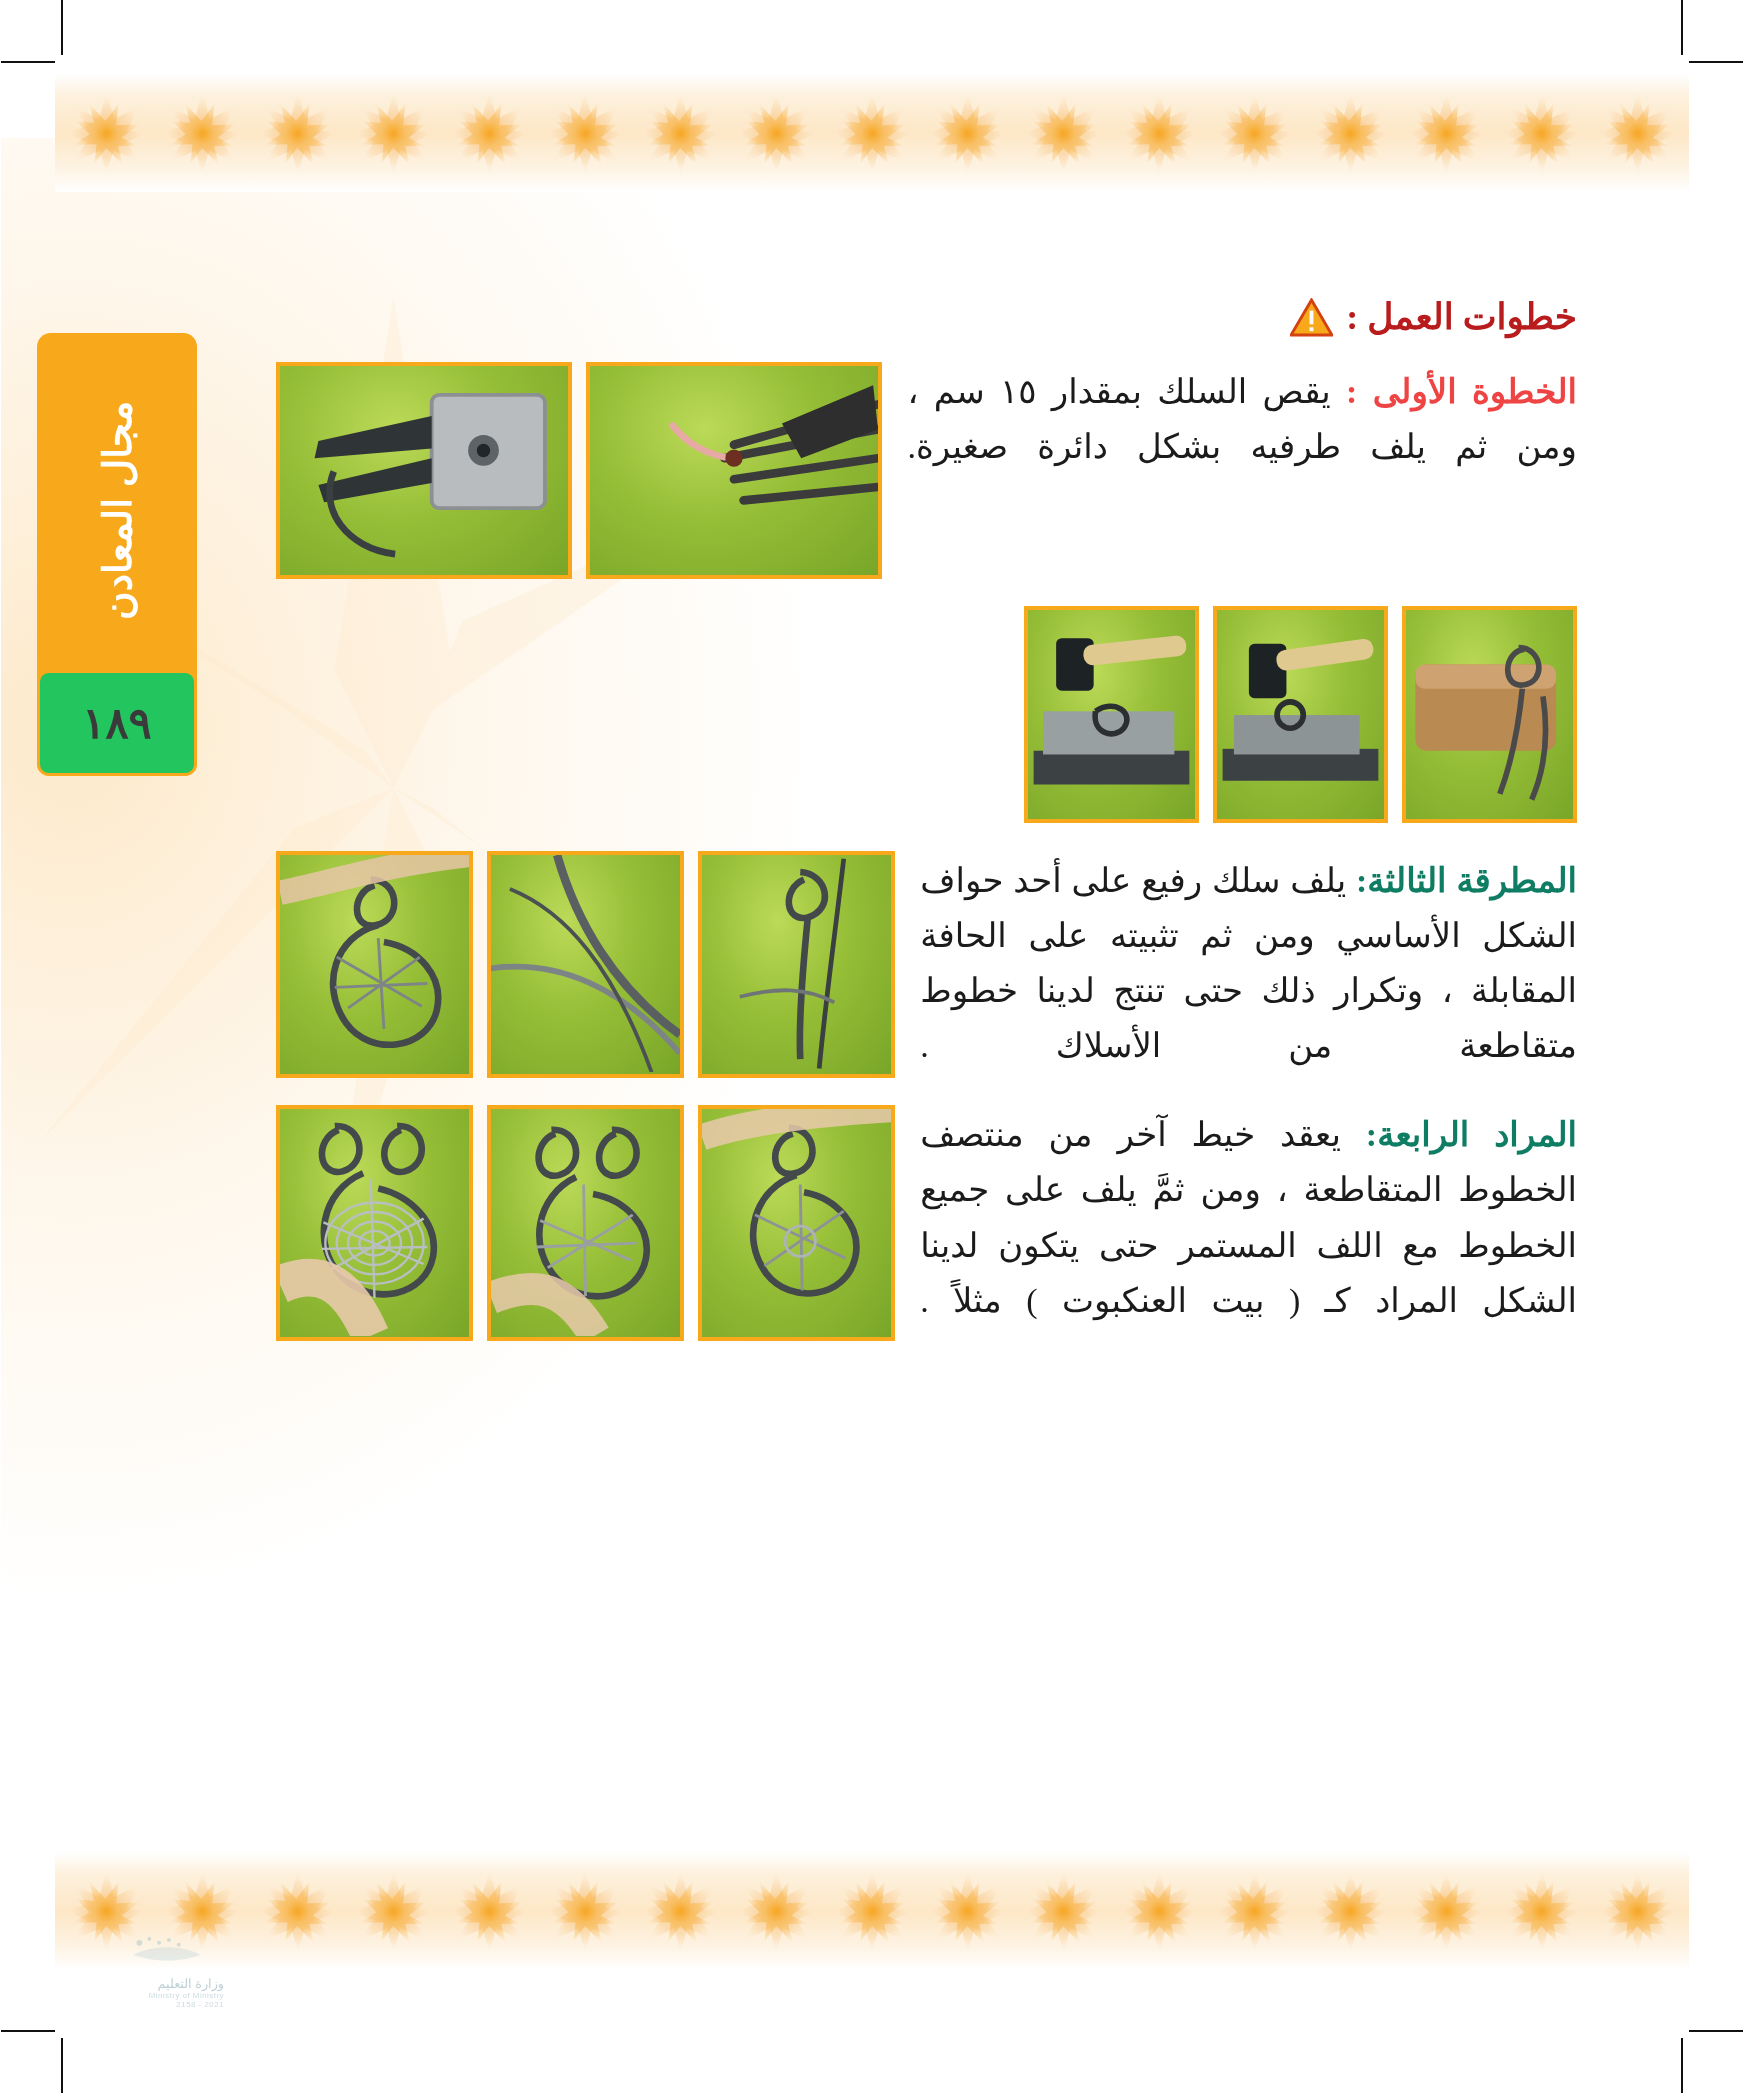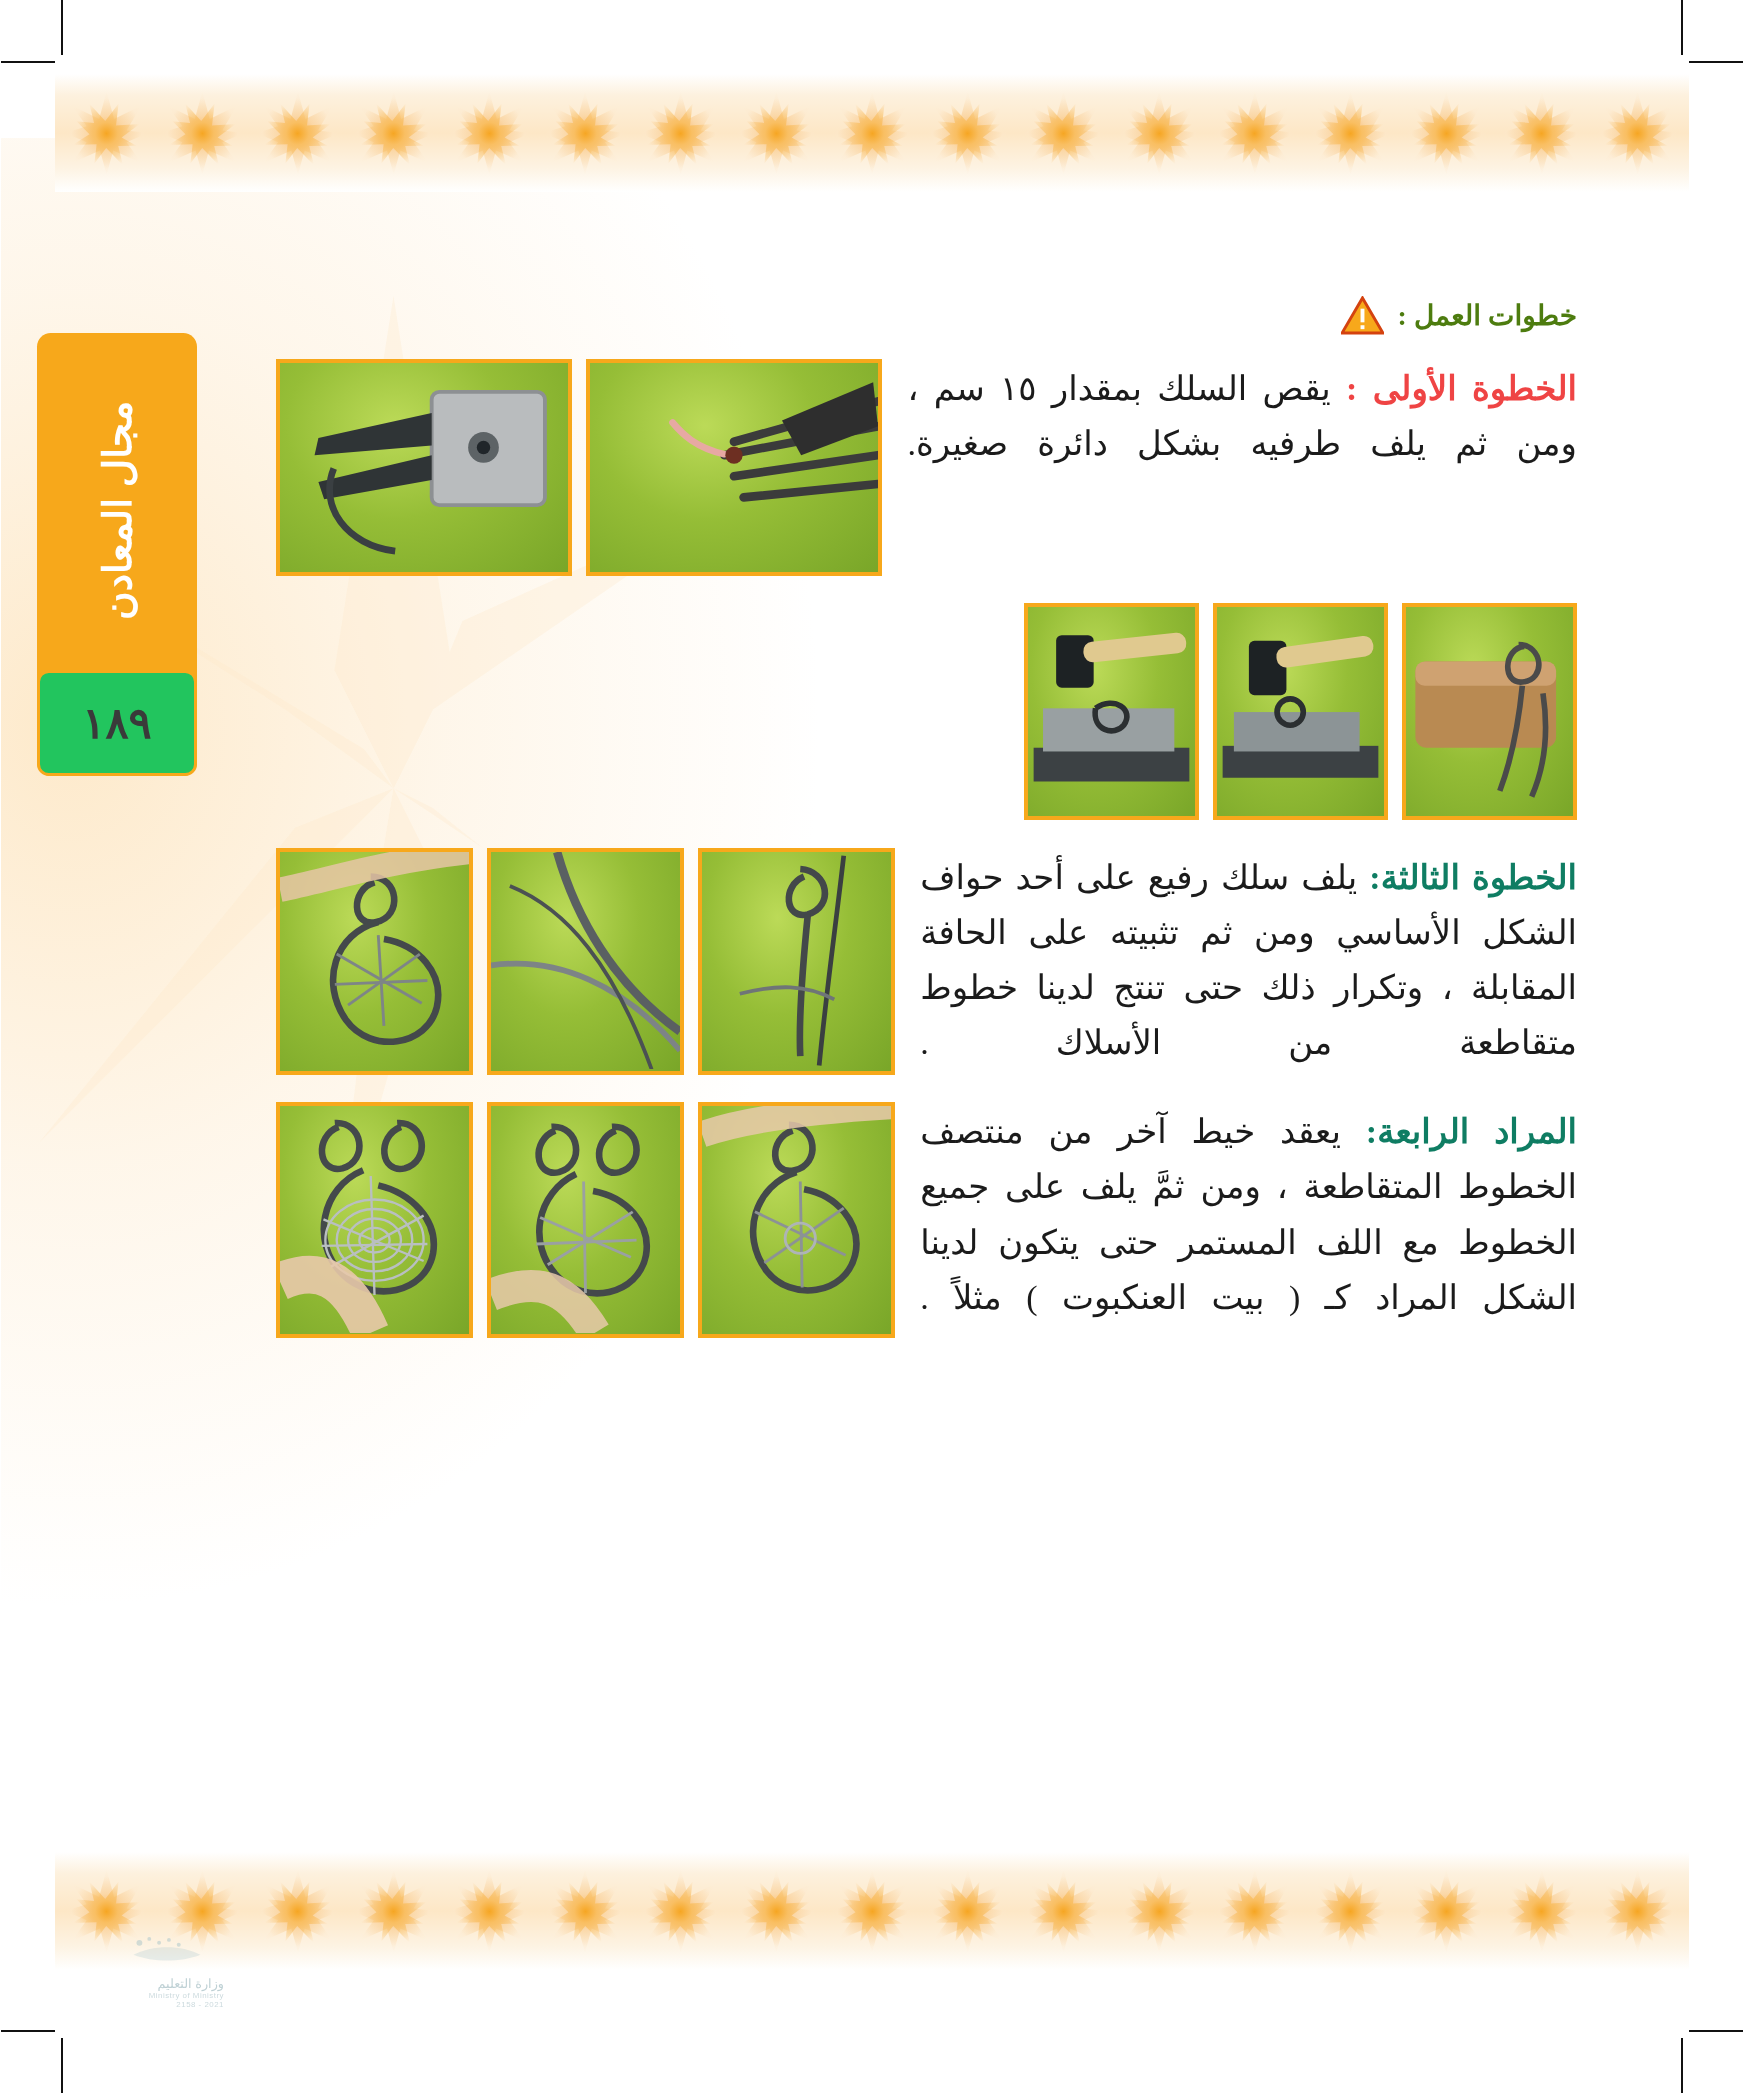--- a/index.html
+++ b/index.html
@@ -159,22 +159,22 @@
 
   .heading-row {
     display: flex;
     flex-direction: row;
     align-items: center;
     justify-content: flex-start;
     gap: 13.8px;
     margin-bottom: 23.6px;
   }
   .heading-row .htext {
-    color: #4d7c0f;
-    font-size: 28px;
+    color: #b91c1c;
+    font-size: 36px;
     font-weight: bold;
   }
   .warn-icon { width: 43px; height: 39px; display: block; }
 
   .step-block {
     display: flex;
     flex-direction: row;
     align-items: flex-start;
     justify-content: space-between;
     margin-bottom: 27.6px;
@@ -464,21 +464,21 @@
             <rect x="30" y="30" width="40" height="56" rx="6" fill="#1d2224"></rect>
             <rect x="58" y="38" width="110" height="22" rx="10" fill="#e0c98f" transform="rotate(-6 58 38)"></rect>
             <path d="M72,108 c20,-14 42,2 30,18 c-10,12 -34,6 -30,-18" fill="none" stroke="#2b2f31" stroke-width="6"></path>
           </svg>
         </div>
       </div>
     </div>
 
     <div class="step-block">
       <div class="step-text">
-        <span class="step-label teal">الخطوة الثالثة:</span><span> يلف سلك رفيع على أحد حواف الشكل الأساسي ومن ثم تثبيته على الحافة المقابلة ، وتكرار ذلك حتى تنتج لدينا خطوط متقاطعة من الأسلاك .</span>
+        <span class="step-label teal">المطرقة الثالثة:</span><span> يلف سلك رفيع على أحد حواف الشكل الأساسي ومن ثم تثبيته على الحافة المقابلة ، وتكرار ذلك حتى تنتج لدينا خطوط متقاطعة من الأسلاك .</span>
       </div>
       <div class="photos">
         <div class="photo p-s3">
           <div class="shade"></div>
           <svg viewBox="0 0 200 230" preserveAspectRatio="none">
             <path d="M104,18 c30,2 36,40 8,48 c-24,6 -28,-30 -4,-40" fill="none" stroke="#43484a" stroke-width="7"></path>
             <path d="M112,66 c-6,60 -10,110 -8,150" fill="none" stroke="#43484a" stroke-width="7"></path>
             <path d="M150,4 c-8,70 -18,140 -26,222" fill="none" stroke="#3a3f41" stroke-width="5"></path>
             <path d="M40,150 c40,-10 70,-10 100,6" fill="none" stroke="#6f7577" stroke-width="4"></path>
           </svg>

